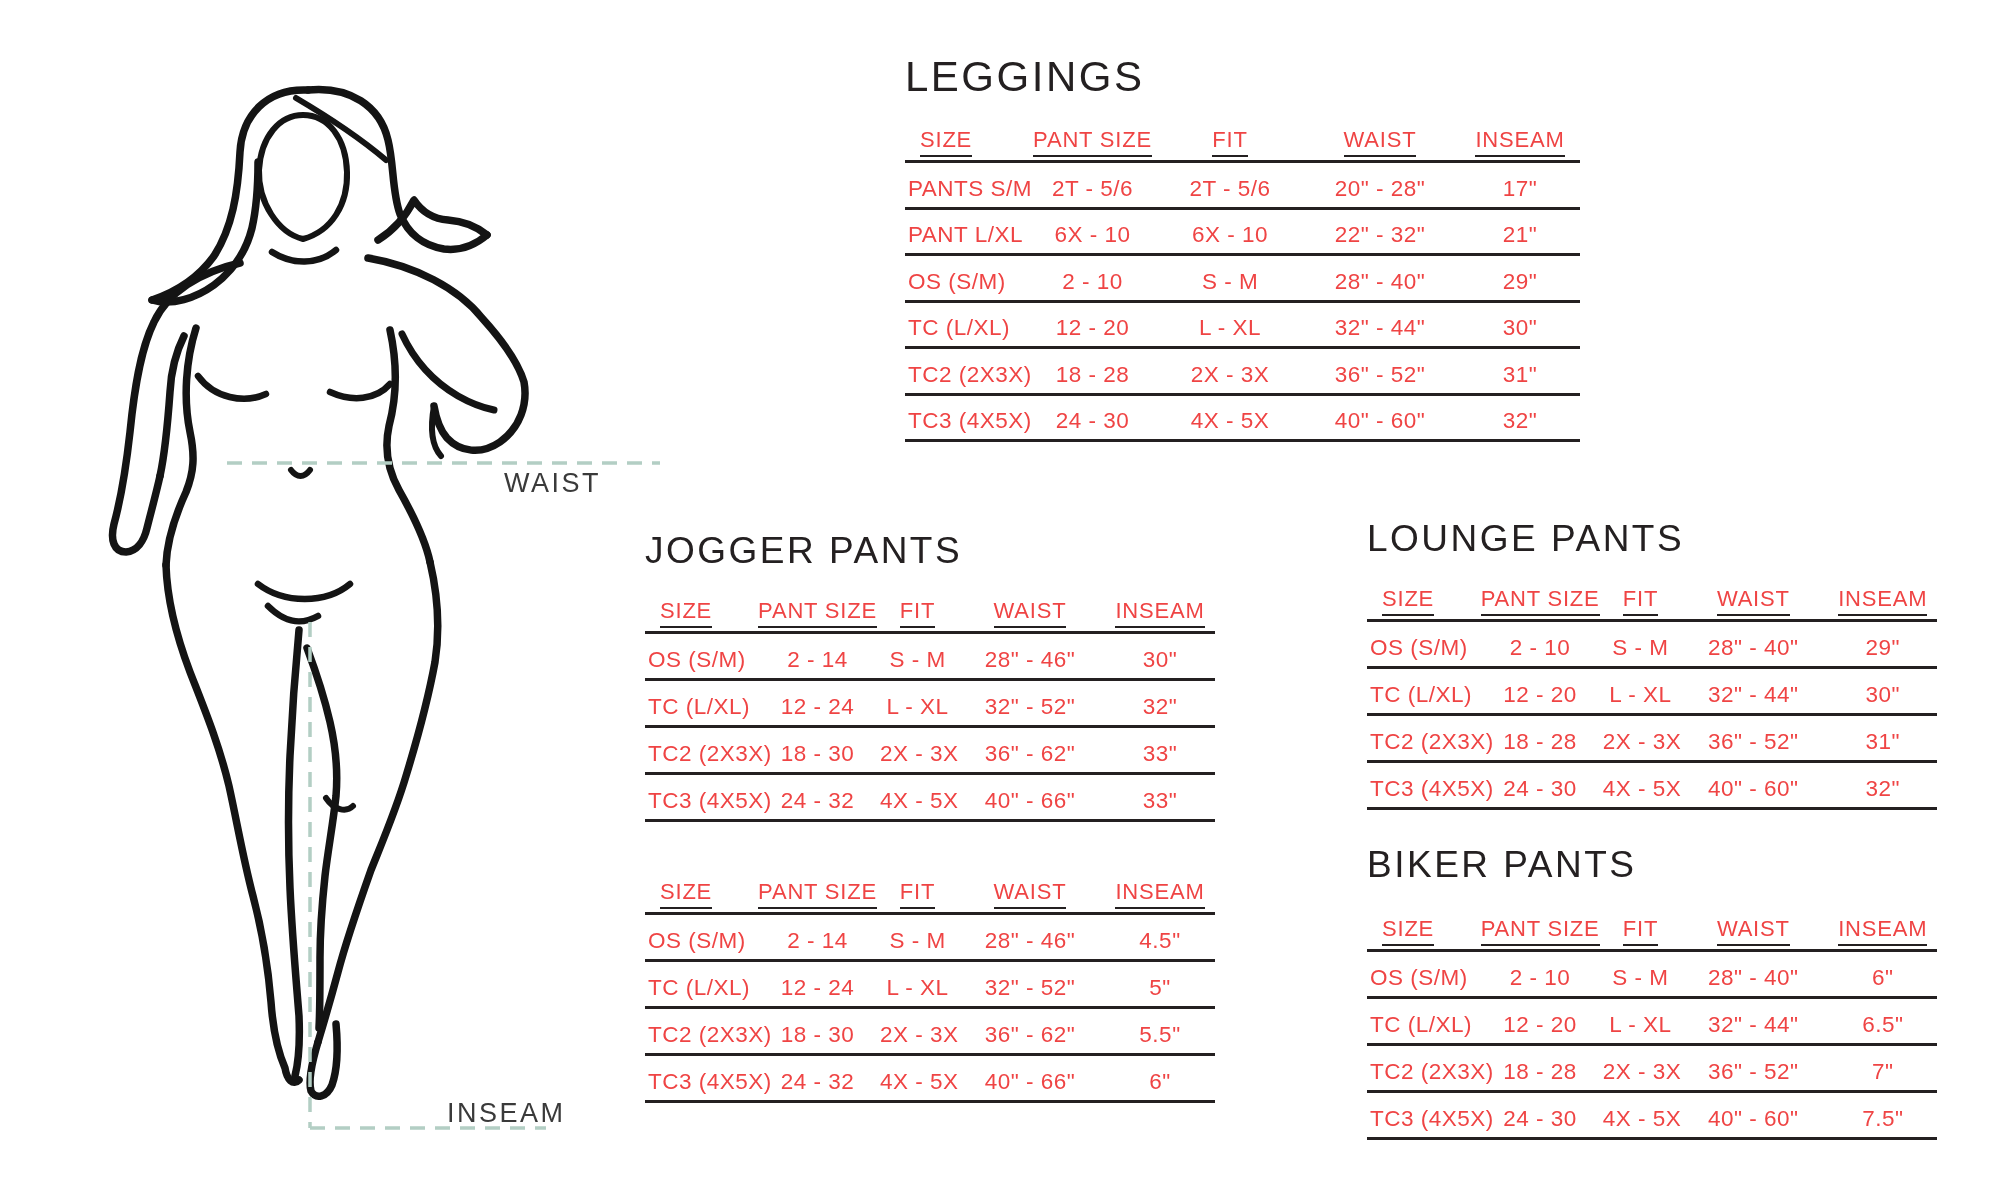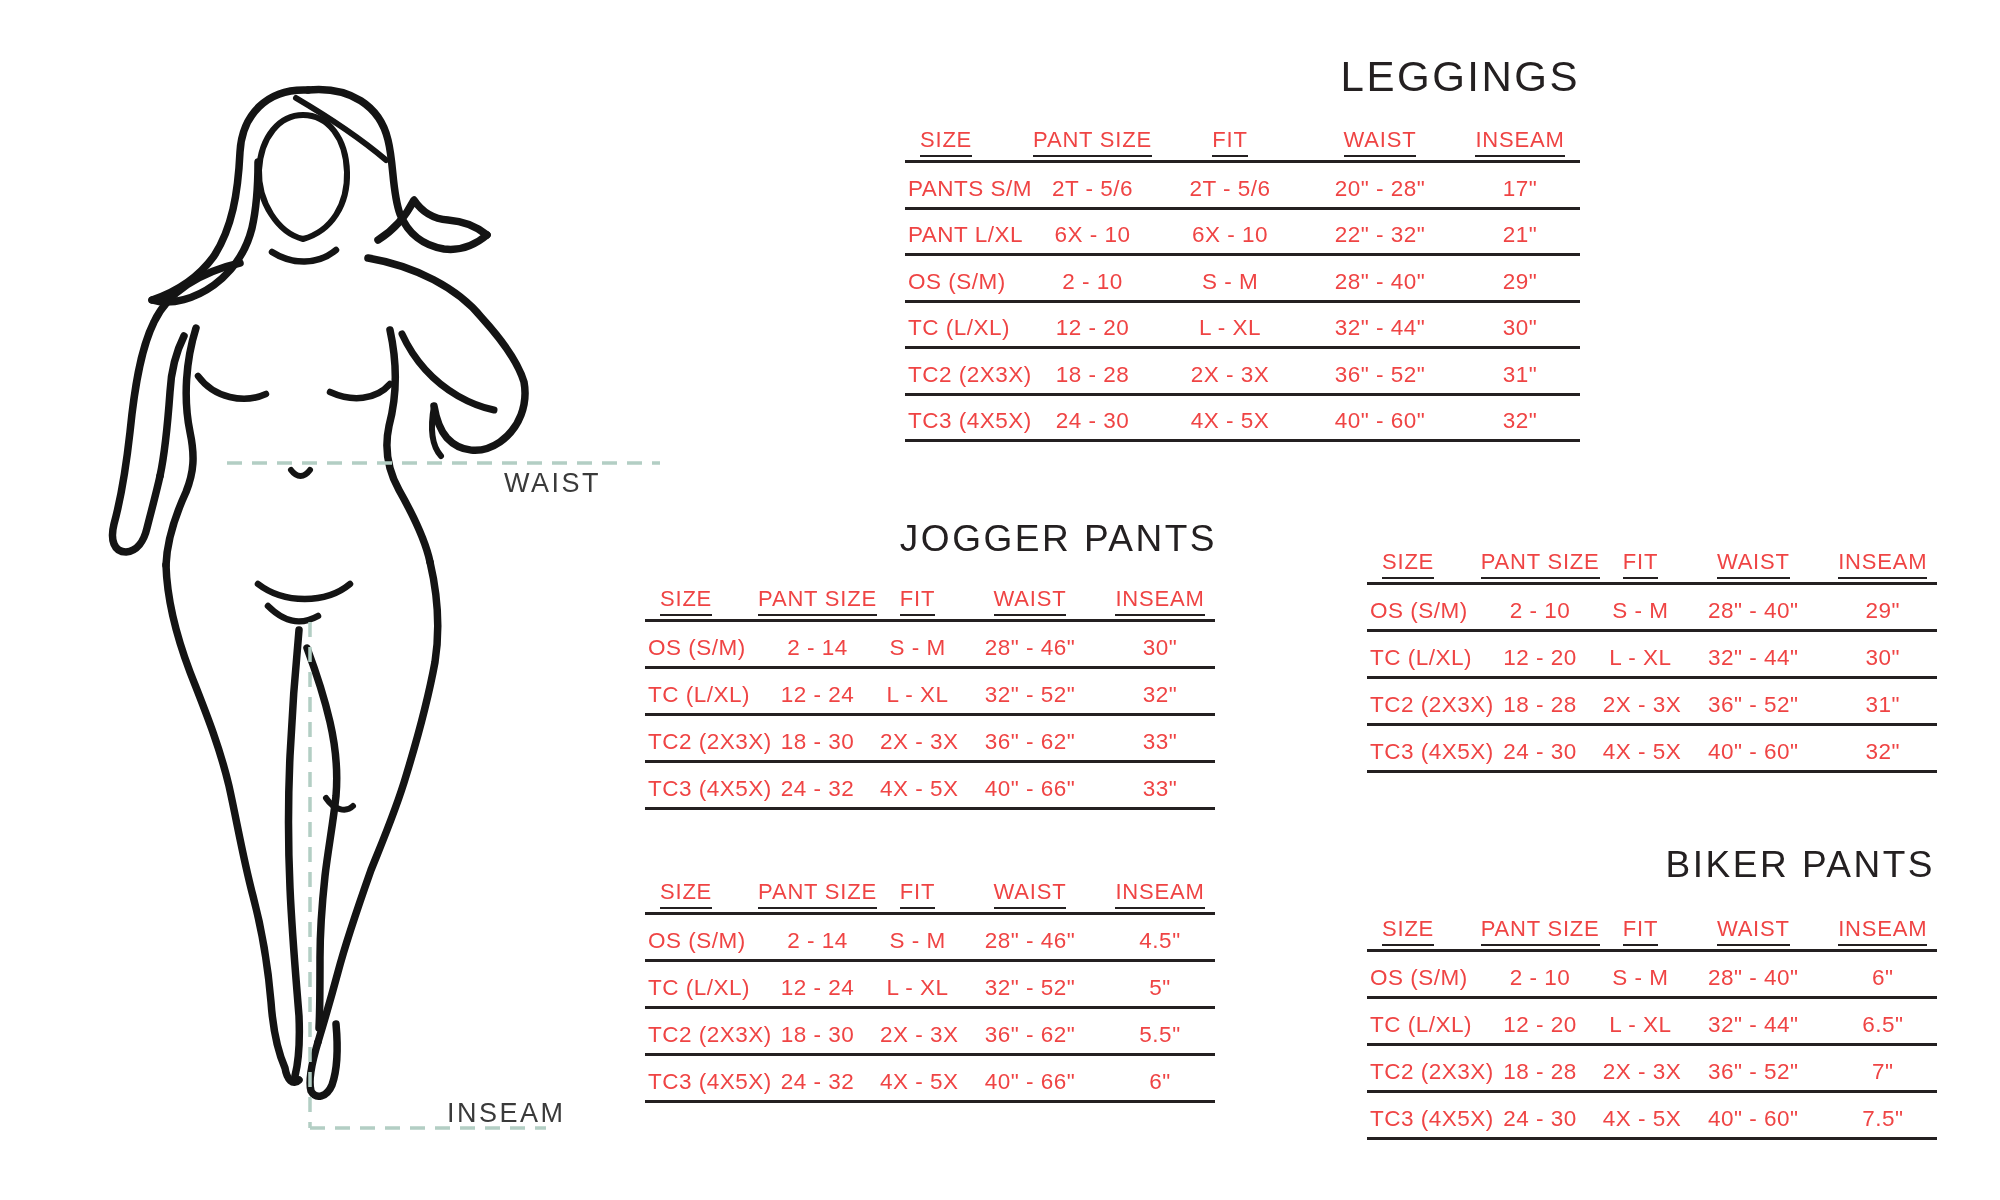--- a/index.html
+++ b/index.html
@@ -5,21 +5,21 @@
   html,body{margin:0;padding:0;width:2000px;height:1200px;overflow:hidden;background:#ffffff;}
   body{font-family:"Liberation Sans","DejaVu Sans",sans-serif;color:#242021;}
   .canvas{position:relative;width:2000px;height:1200px;background:#ffffff;}
 
   
   .figure-wrap{position:absolute;left:0;top:0;width:700px;height:1200px;}
 
   
   .size-section{position:absolute;}
   .size-section h2{
-    margin:0;padding:0;text-align:right;font-weight:400;
+    margin:0;padding:0;text-align:left;font-weight:400;
     letter-spacing:2.5px;line-height:1;color:#242021;
   }
   .sec-leggings h2{font-size:42px;}
   .sec-small h2{font-size:37px;}
 
   table.size-table{
     border-collapse:collapse;table-layout:fixed;
     color:#ef4444;
   }
   .sec-leggings table{margin-top:29px;width:675px;}
@@ -165,21 +165,21 @@
             <td>TC3 (4X5X)</td>
             <td>24 - 30</td>
             <td>4X - 5X</td>
             <td>40" - 60"</td>
             <td>32"</td>
           </tr>
         </tbody>
       </table>
   </section>
 
-  <section class="size-section sec-small sec-pants" style="left:645px;top:520px;width:572px;">
+  <section class="size-section sec-small sec-pants" style="left:645px;top:532px;width:572px;">
     <h2>JOGGER PANTS</h2>
     <table class="size-table t-small">
         <colgroup>
           <col style="width: 110px;">
           <col style="width: 125px;">
           <col style="width: 75px;">
           <col style="width: 150px;">
           <col style="width: 110px;">
         </colgroup>
         <thead>
@@ -218,20 +218,21 @@
             <td>24 - 32</td>
             <td>4X - 5X</td>
             <td>40" - 66"</td>
             <td>33"</td>
           </tr>
         </tbody>
       </table>
   </section>
 
   <section class="size-section sec-small sec-pants" style="left:1367px;top:520px;width:568px;">
+    <h2>LOUNGE PANTS</h2>
     <table class="size-table t-small">
         <colgroup>
           <col style="width: 110px;">
           <col style="width: 125px;">
           <col style="width: 75px;">
           <col style="width: 150px;">
           <col style="width: 108px;">
         </colgroup>
         <thead>
           <tr>

